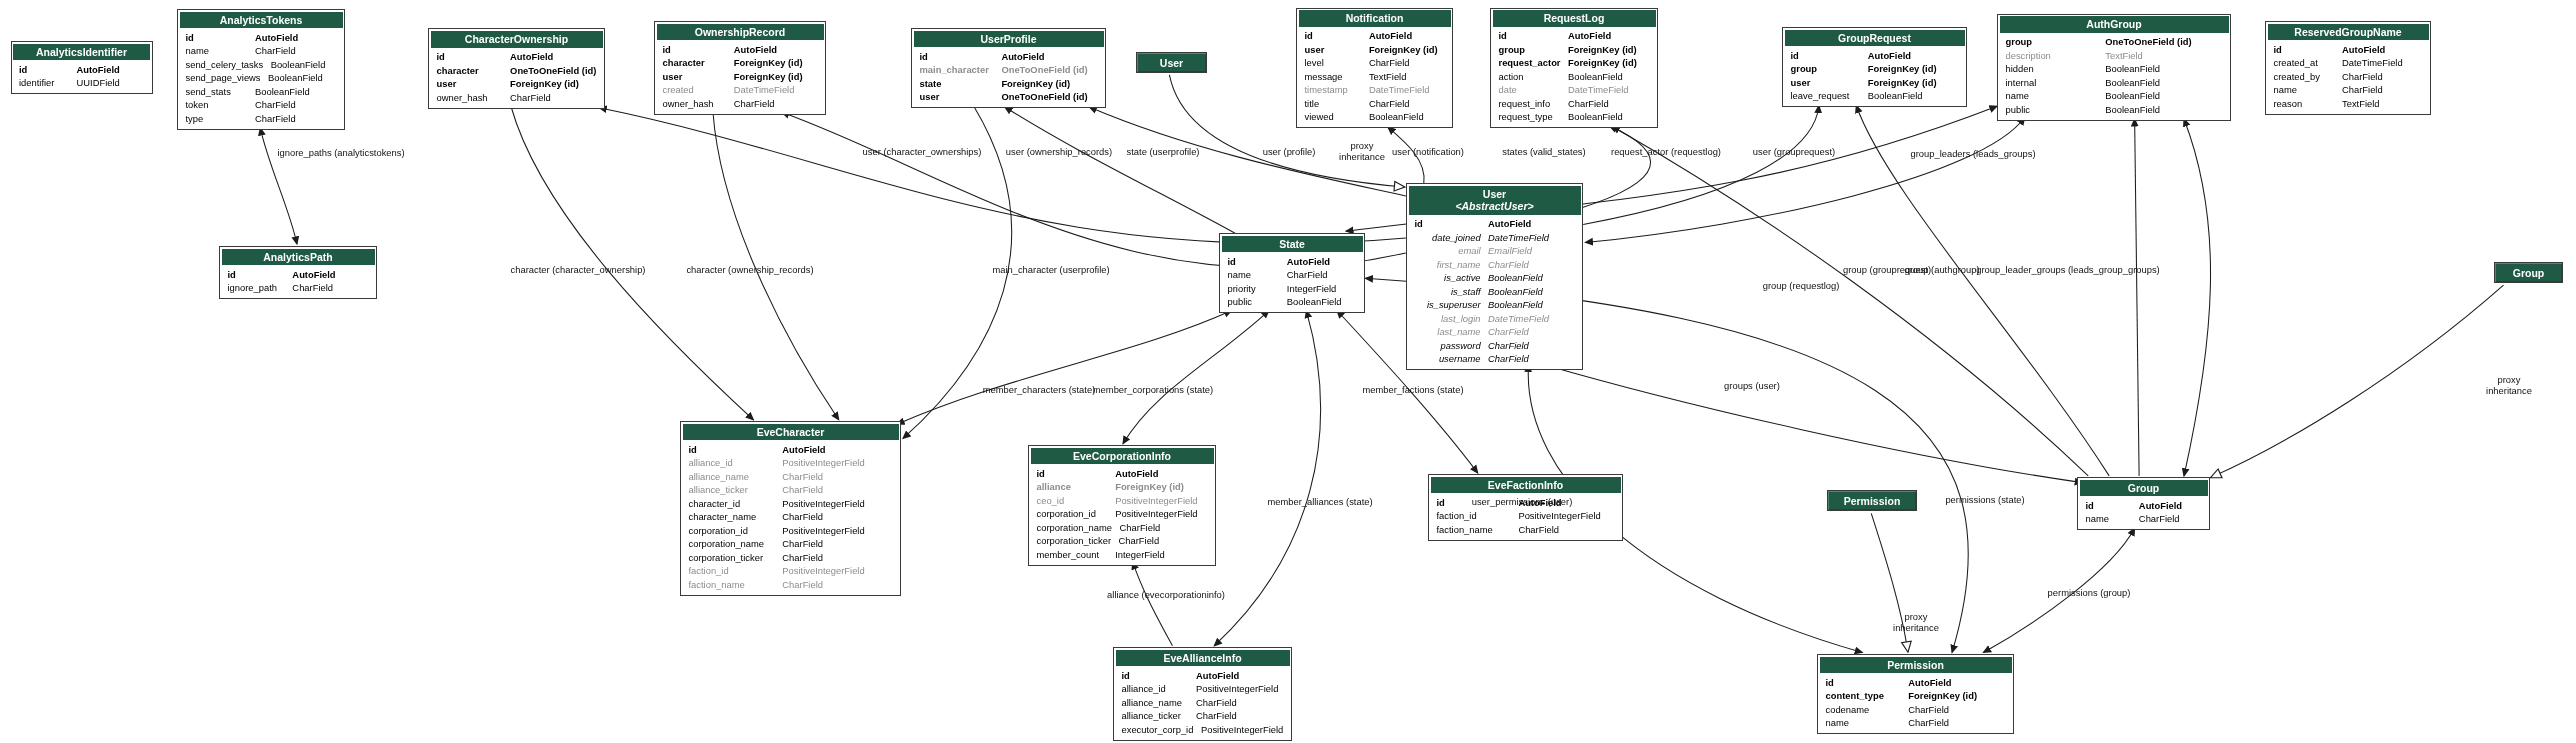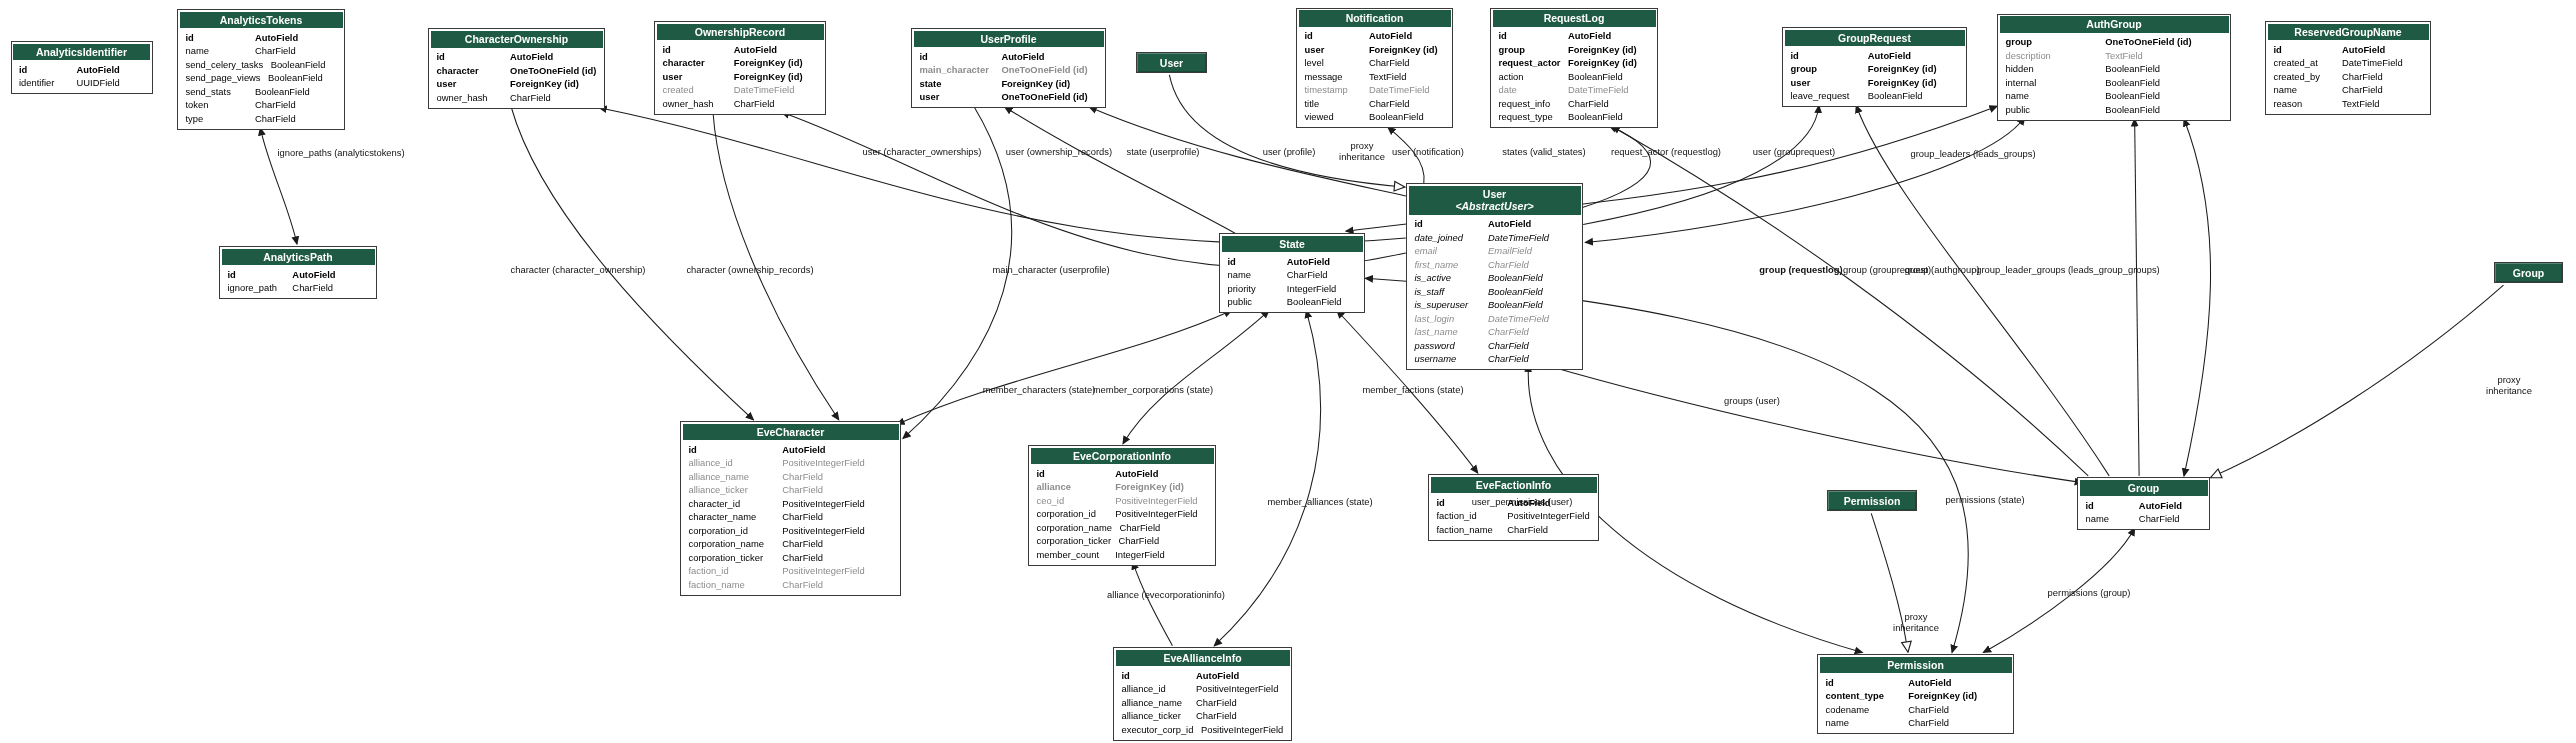--- a/index.html
+++ b/index.html
@@ -7,21 +7,21 @@
   #wires{position:absolute;left:0;top:0;width:2576px;height:743px;}
   .tbl{position:absolute;background:#fff;border:1.5px solid #3a3a3a;padding:1.5px;box-sizing:border-box;}
   .tbl .hd{color:#fff;font-weight:bold;font-size:10.5px;line-height:1.2;text-align:center;padding:2.2px 4.5px;white-space:nowrap;}
   .tbl .hd .sub{display:block;font-style:italic;font-weight:bold;}
   .rows{padding:2.2px 0 2.2px;}
   .row{display:flex;font-size:9.4px;line-height:13.5px;padding:0 6px;white-space:nowrap;}
   .row .fn{flex:0 0 auto;min-width:46%;padding-right:7.5px;box-sizing:border-box;}
   .row .ft{flex:0 0 auto;}
   .b{font-weight:bold;}
   .g{color:#8c8c8c;}
-  .i{font-style:italic;}
+  .i{font-style:italic;text-align:right;}
   .stub{position:absolute;border:1.5px solid #3a3a3a;color:#fff;font-weight:bold;font-size:10.5px;text-align:center;padding:3.7px 6px;box-sizing:border-box;white-space:nowrap;box-shadow:inset 0.7px 0.7px 0 rgba(255,255,255,0.35), inset -0.7px -0.7px 0 rgba(0,0,0,0.25);}
   .lbl{position:absolute;transform:translate(-50%,-50%);font-size:9.4px;color:#111;white-space:pre-line;text-align:center;line-height:1.15;}
 </style>
 </head>
 <body>
 
 <div id="canvas">
   <svg id="wires" xmlns="http://www.w3.org/2000/svg" viewBox="0 0 3441 993" width="2576" height="743">
     <defs>
       <marker id="ma" viewBox="0 0 10 10" refX="8.5" refY="5" markerWidth="8.5" markerHeight="8.5" orient="auto-start-reverse">
@@ -476,21 +476,21 @@
           <div class="row">
             <span class="fn">corporation_ticker</span>
             <span class="ft">CharField</span>
           </div>
           <div class="row">
             <span class="fn">member_count</span>
             <span class="ft">IntegerField</span>
           </div>
         </div>
       </div>
-      <div class="tbl" style="left: 1428px; top: 474px; width: 171px; border-color: rgb(58, 58, 58);">
+      <div class="tbl" style="left: 1428px; top: 474px; width: 195px; border-color: rgb(58, 58, 58);">
         <div class="hd" style="background: rgb(30, 90, 68);"><span>EveFactionInfo</span></div>
         <div class="rows">
           <div class="row">
             <span class="fn b">id</span>
             <span class="ft b">AutoField</span>
           </div>
           <div class="row">
             <span class="fn">faction_id</span>
             <span class="ft">PositiveIntegerField</span>
           </div>
@@ -574,30 +574,30 @@
       <div class="lbl" style="left: 1362px; top: 152px;">proxy
 inheritance</div>
       <div class="lbl" style="left: 1428px; top: 152px;">user (notification)</div>
       <div class="lbl" style="left: 1544px; top: 152px;">states (valid_states)</div>
       <div class="lbl" style="left: 1666px; top: 152px;">request_actor (requestlog)</div>
       <div class="lbl" style="left: 1794px; top: 152px;">user (grouprequest)</div>
       <div class="lbl" style="left: 1973px; top: 154px;">group_leaders (leads_groups)</div>
       <div class="lbl" style="left: 578px; top: 270px;">character (character_ownership)</div>
       <div class="lbl" style="left: 750px; top: 270px;">character (ownership_records)</div>
       <div class="lbl" style="left: 1051px; top: 270px;">main_character (userprofile)</div>
-      <div class="lbl" style="left: 1801px; top: 270px; font-weight: bold;">group (requestlog)</div>
+      <div class="lbl" style="left: 1801px; top: 286px;">group (requestlog)</div>
       <div class="lbl" style="left: 1887px; top: 270px;">group (grouprequest)</div>
       <div class="lbl" style="left: 1942px; top: 270px;">group (authgroup)</div>
       <div class="lbl" style="left: 2068px; top: 270px;">group_leader_groups (leads_group_groups)</div>
       <div class="lbl" style="left: 2509px; top: 386px;">proxy
 inheritance</div>
       <div class="lbl" style="left: 1039px; top: 390px;">member_characters (state)</div>
       <div class="lbl" style="left: 1153px; top: 390px;">member_corporations (state)</div>
       <div class="lbl" style="left: 1413px; top: 390px;">member_factions (state)</div>
-      <div class="lbl" style="left: 1752px; top: 401px;">groups (user)</div>
+      <div class="lbl" style="left: 1752px; top: 386px;">groups (user)</div>
       <div class="lbl" style="left: 1320px; top: 502px;">member_alliances (state)</div>
       <div class="lbl" style="left: 1522px; top: 502px;">user_permissions (user)</div>
       <div class="lbl" style="left: 1985px; top: 500px;">permissions (state)</div>
       <div class="lbl" style="left: 1166px; top: 595px;">alliance (evecorporationinfo)</div>
       <div class="lbl" style="left: 1916px; top: 623px;">proxy
 inheritance</div>
       <div class="lbl" style="left: 2089px; top: 593px;">permissions (group)</div>
     </div>
 </div>
 

